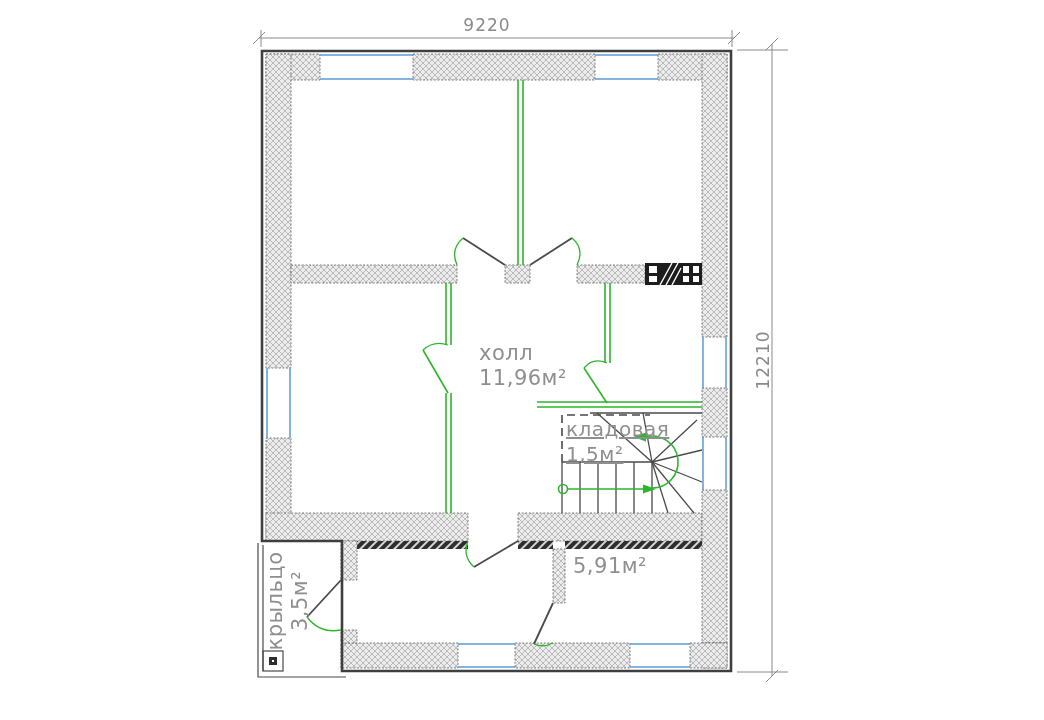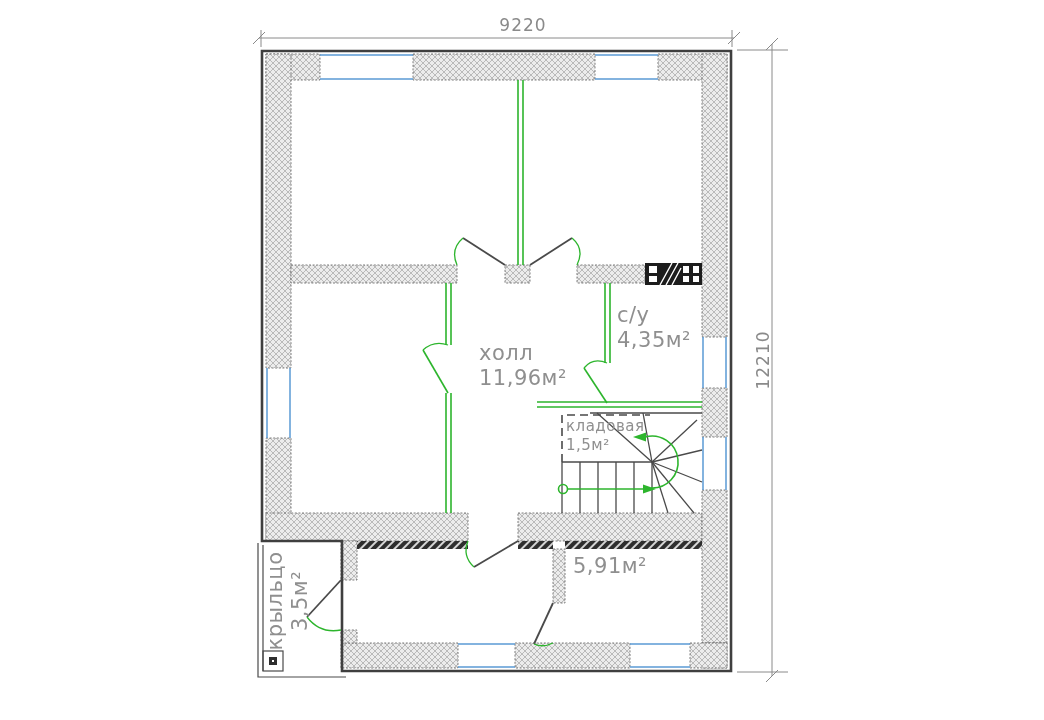--- a/index.html
+++ b/index.html
@@ -12,21 +12,21 @@
   }
   #plan-svg{position:absolute;left:0;top:0;}
   .room-label{
     position:absolute;
     color:#8f8f8f;
     font-size:21px;
     letter-spacing:0.5px;
     line-height:1.18;
     white-space:nowrap;
   }
-  .room-label.small{font-size:15px;line-height:1.25;}
+  .room-label.small{font-size:20px;line-height:1.25;text-decoration:underline;}
   .rot{
     width:110px;height:46px;
     text-align:center;
     transform:rotate(-90deg);
     transform-origin:center center;
   }
   .dim-label{
     position:absolute;
     color:#8a8a8a;
     font-size:17px;
@@ -183,24 +183,20 @@
       <path d="M253,44 L265,32 M728,44 L740,32"></path>
       <path d="M261,47 V30 M732,47 V30"></path>
       <path d="M772,44 V676"></path>
       <path d="M766,50 L778,38 M766,682 L778,670"></path>
       <path d="M737,50 H788 M737,672 H788"></path>
     </g>
   </svg>
 
 
 
-  <div class="room-label" style="left:617px;top:303px">
-    <div>с/у</div>
-    <div>4,35м²</div>
-  </div>
 
 
   <div class="room-label" style="left:479px;top:341px">
     <div>холл</div>
     <div>11,96м²</div>
   </div>
 
   <div class="room-label small" style="left:566px;top:417px">
     <div>кладовая</div>
     <div>1,5м²</div>
@@ -209,17 +205,17 @@
   <div class="room-label" style="left:573px;top:554px">
     <div>5,91м²</div>
   </div>
 
 
   <div class="room-label rot" style="left:231px;top:578px">
     <div>крыльцо</div>
     <div>3,5м²</div>
   </div>
 
-  <div class="dim-label" style="left:486px;top:15px;width:74px">9220</div>
+  <div class="dim-label" style="left:450px;top:15px;width:74px">9220</div>
 
   <div class="dim-label vert" style="left:713px;top:350px">12210</div>
 
 </div>
 
 </body></html>

